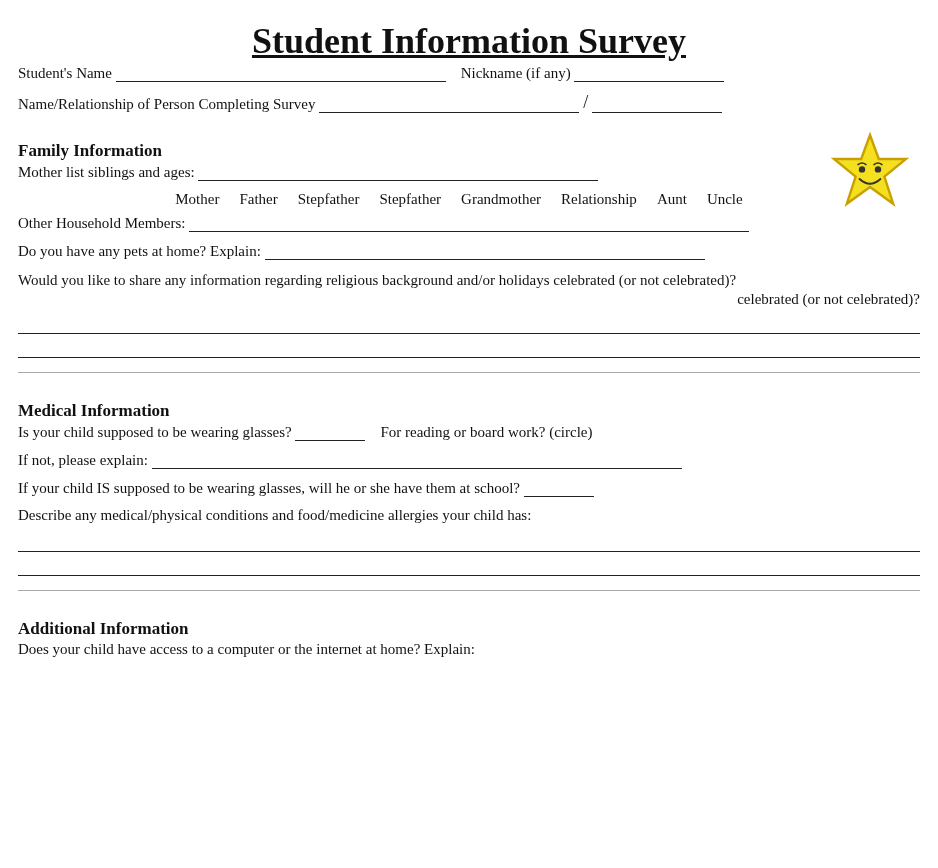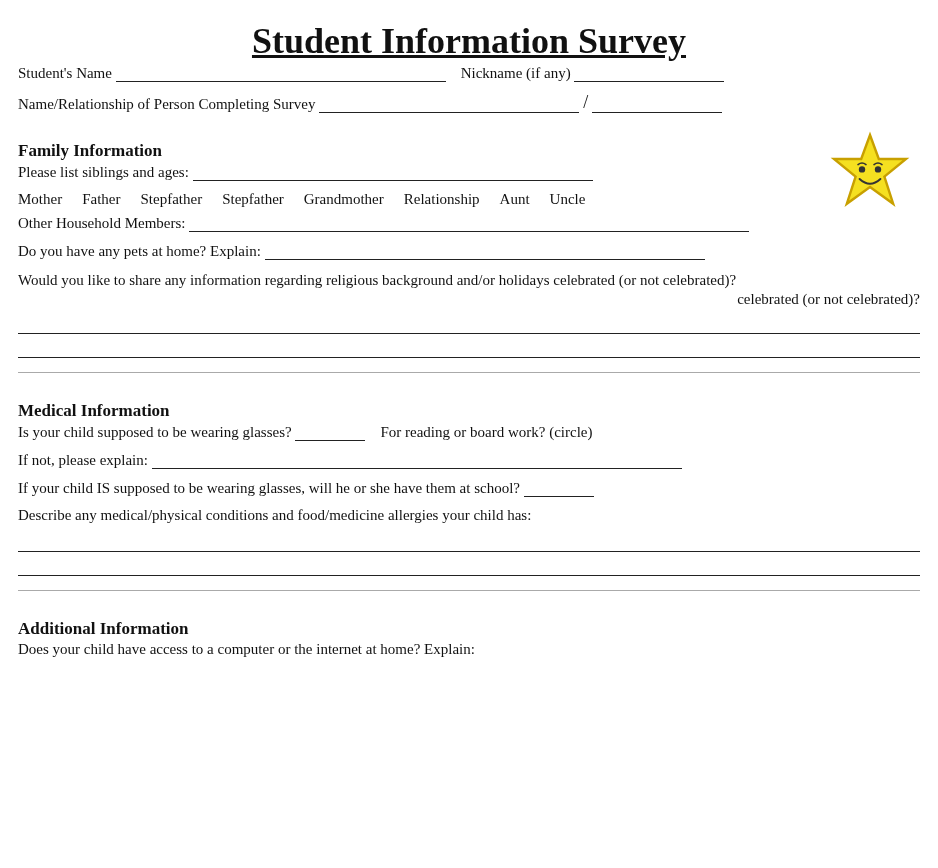--- a/index.html
+++ b/index.html
@@ -53,20 +53,21 @@
     .family-block {
       position: relative;
     }
 
     .circle-items {
       display: flex;
       flex-direction: row;
       gap: 0;
       margin-bottom: 6px;
       flex-wrap: nowrap;
+      justify-content: center;
     }
     .circle-item {
       font-size: 15px;
       padding-right: 20px;
       cursor: default;
     }
 
     .divider {
       border: none;
       border-top: 1.5px solid #aaa;
@@ -129,21 +130,21 @@
       <path d="M 37 60 Q 50 72 63 60" stroke="#333" stroke-width="2.5" fill="none" stroke-linecap="round"></path>
 
       <path d="M 35 42 Q 40 38 45 42" stroke="#333" stroke-width="2" fill="none" stroke-linecap="round"></path>
       <path d="M 55 42 Q 60 38 65 42" stroke="#333" stroke-width="2" fill="none" stroke-linecap="round"></path>
     </svg>
   </div>
 
   <div class="section-header">Family Information</div>
 
   <div class="form-row">
-    <span>Please list siblings and ages:</span>
+    <span>Mother list siblings and ages:</span>
     &nbsp;
     <span class="underline" style="min-width:400px;">&nbsp;</span>
   </div>
 
 
   <div class="circle-items">
     <span class="circle-item">Mother</span>
     <span class="circle-item">Father</span>
     <span class="circle-item">Stepfather</span>
     <span class="circle-item">Stepfather</span>

